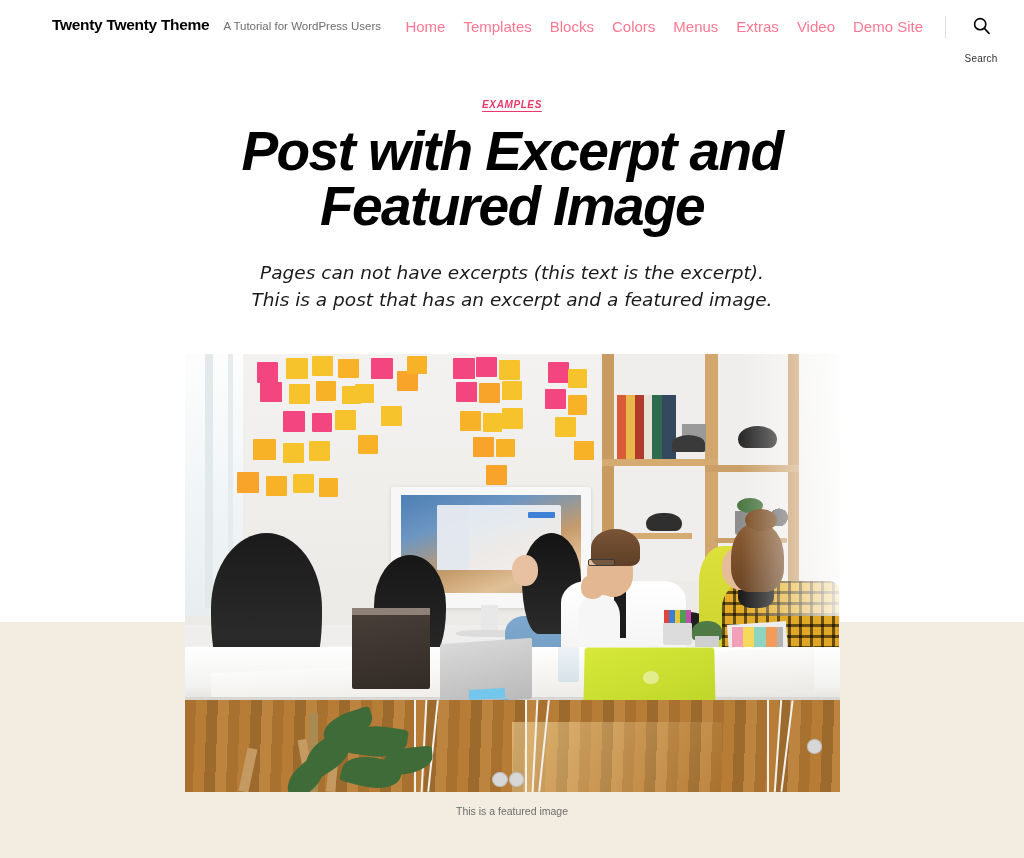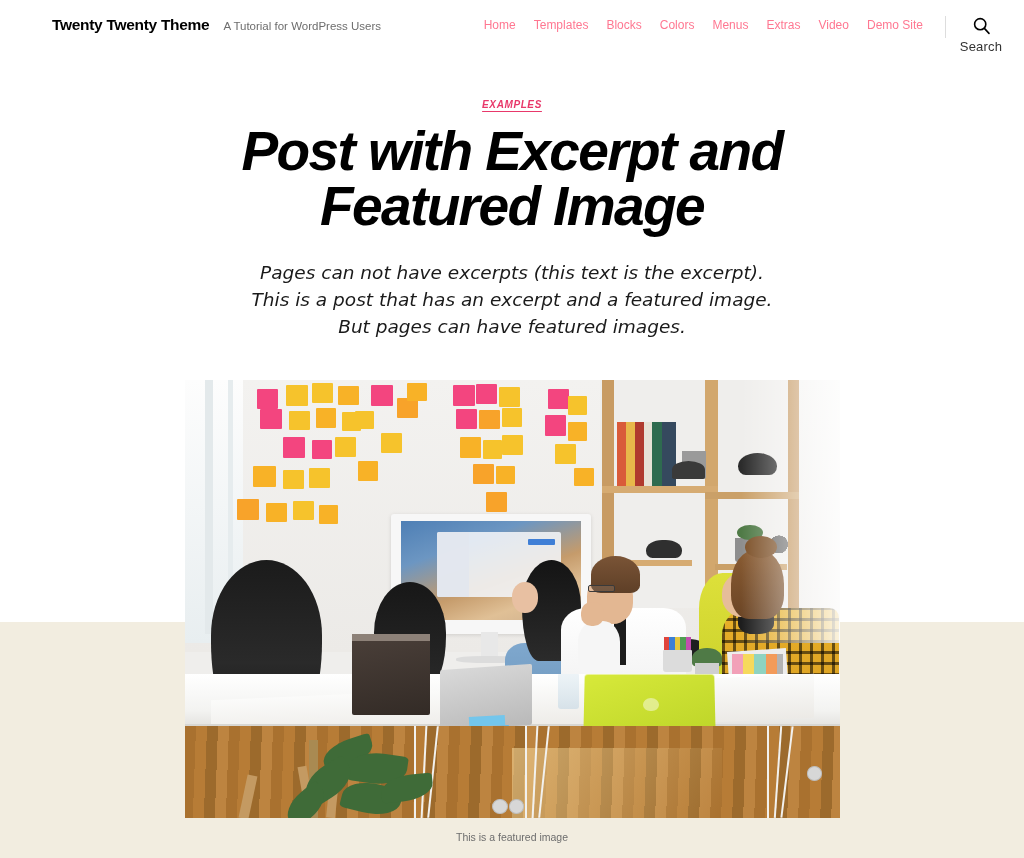--- a/index.html
+++ b/index.html
@@ -53,43 +53,43 @@
     align-items: flex-start;
     gap: 0;
   }
   .main-nav {
     display: flex;
     align-items: center;
     gap: 18px;
     padding-top: 2px;
   }
   .nav-link {
-    font-size: 12px;
+    font-size: 15px;
     color: #FF7791;
     text-decoration: none;
     white-space: nowrap;
   }
   .nav-divider {
     width: 1px;
     height: 22px;
     background: #dddddd;
     margin: 0 18px 0 22px;
   }
   .search-toggle {
     display: flex;
     flex-direction: column;
     align-items: center;
     width: 34px;
     padding-top: 0px;
   }
   .search-toggle svg { display: block; }
   .search-label {
-    font-size: 13px;
+    font-size: 10px;
     color: #333;
-    margin-top: 4px;
+    margin-top: 18px;
     letter-spacing: 0.2px;
   }
 
   
   .entry-header {
     position: relative;
     z-index: 2;
     text-align: center;
     padding-top: 38px;
     font-style: italic;
@@ -357,21 +357,20 @@
 
   <div class="category-line">
     <a class="category-link" href="#">EXAMPLES</a>
   </div>
 
   <h1 class="entry-title">Post with Excerpt and Featured Image</h1>
 
   <div class="entry-excerpt">
     <span class="ex-line">Pages can not have excerpts (this text is the excerpt).</span>
     <span class="ex-line">This is a post that has an excerpt and a featured image.</span>
-    <span class="ex-line">But pages can have featured images.</span>
   </div>
 
 </div>
 
 <div class="featured-wrap">
   <figure class="featured-figure">
 
     <div class="featured-image">
 
       <div class="ph ph-wall"></div>

